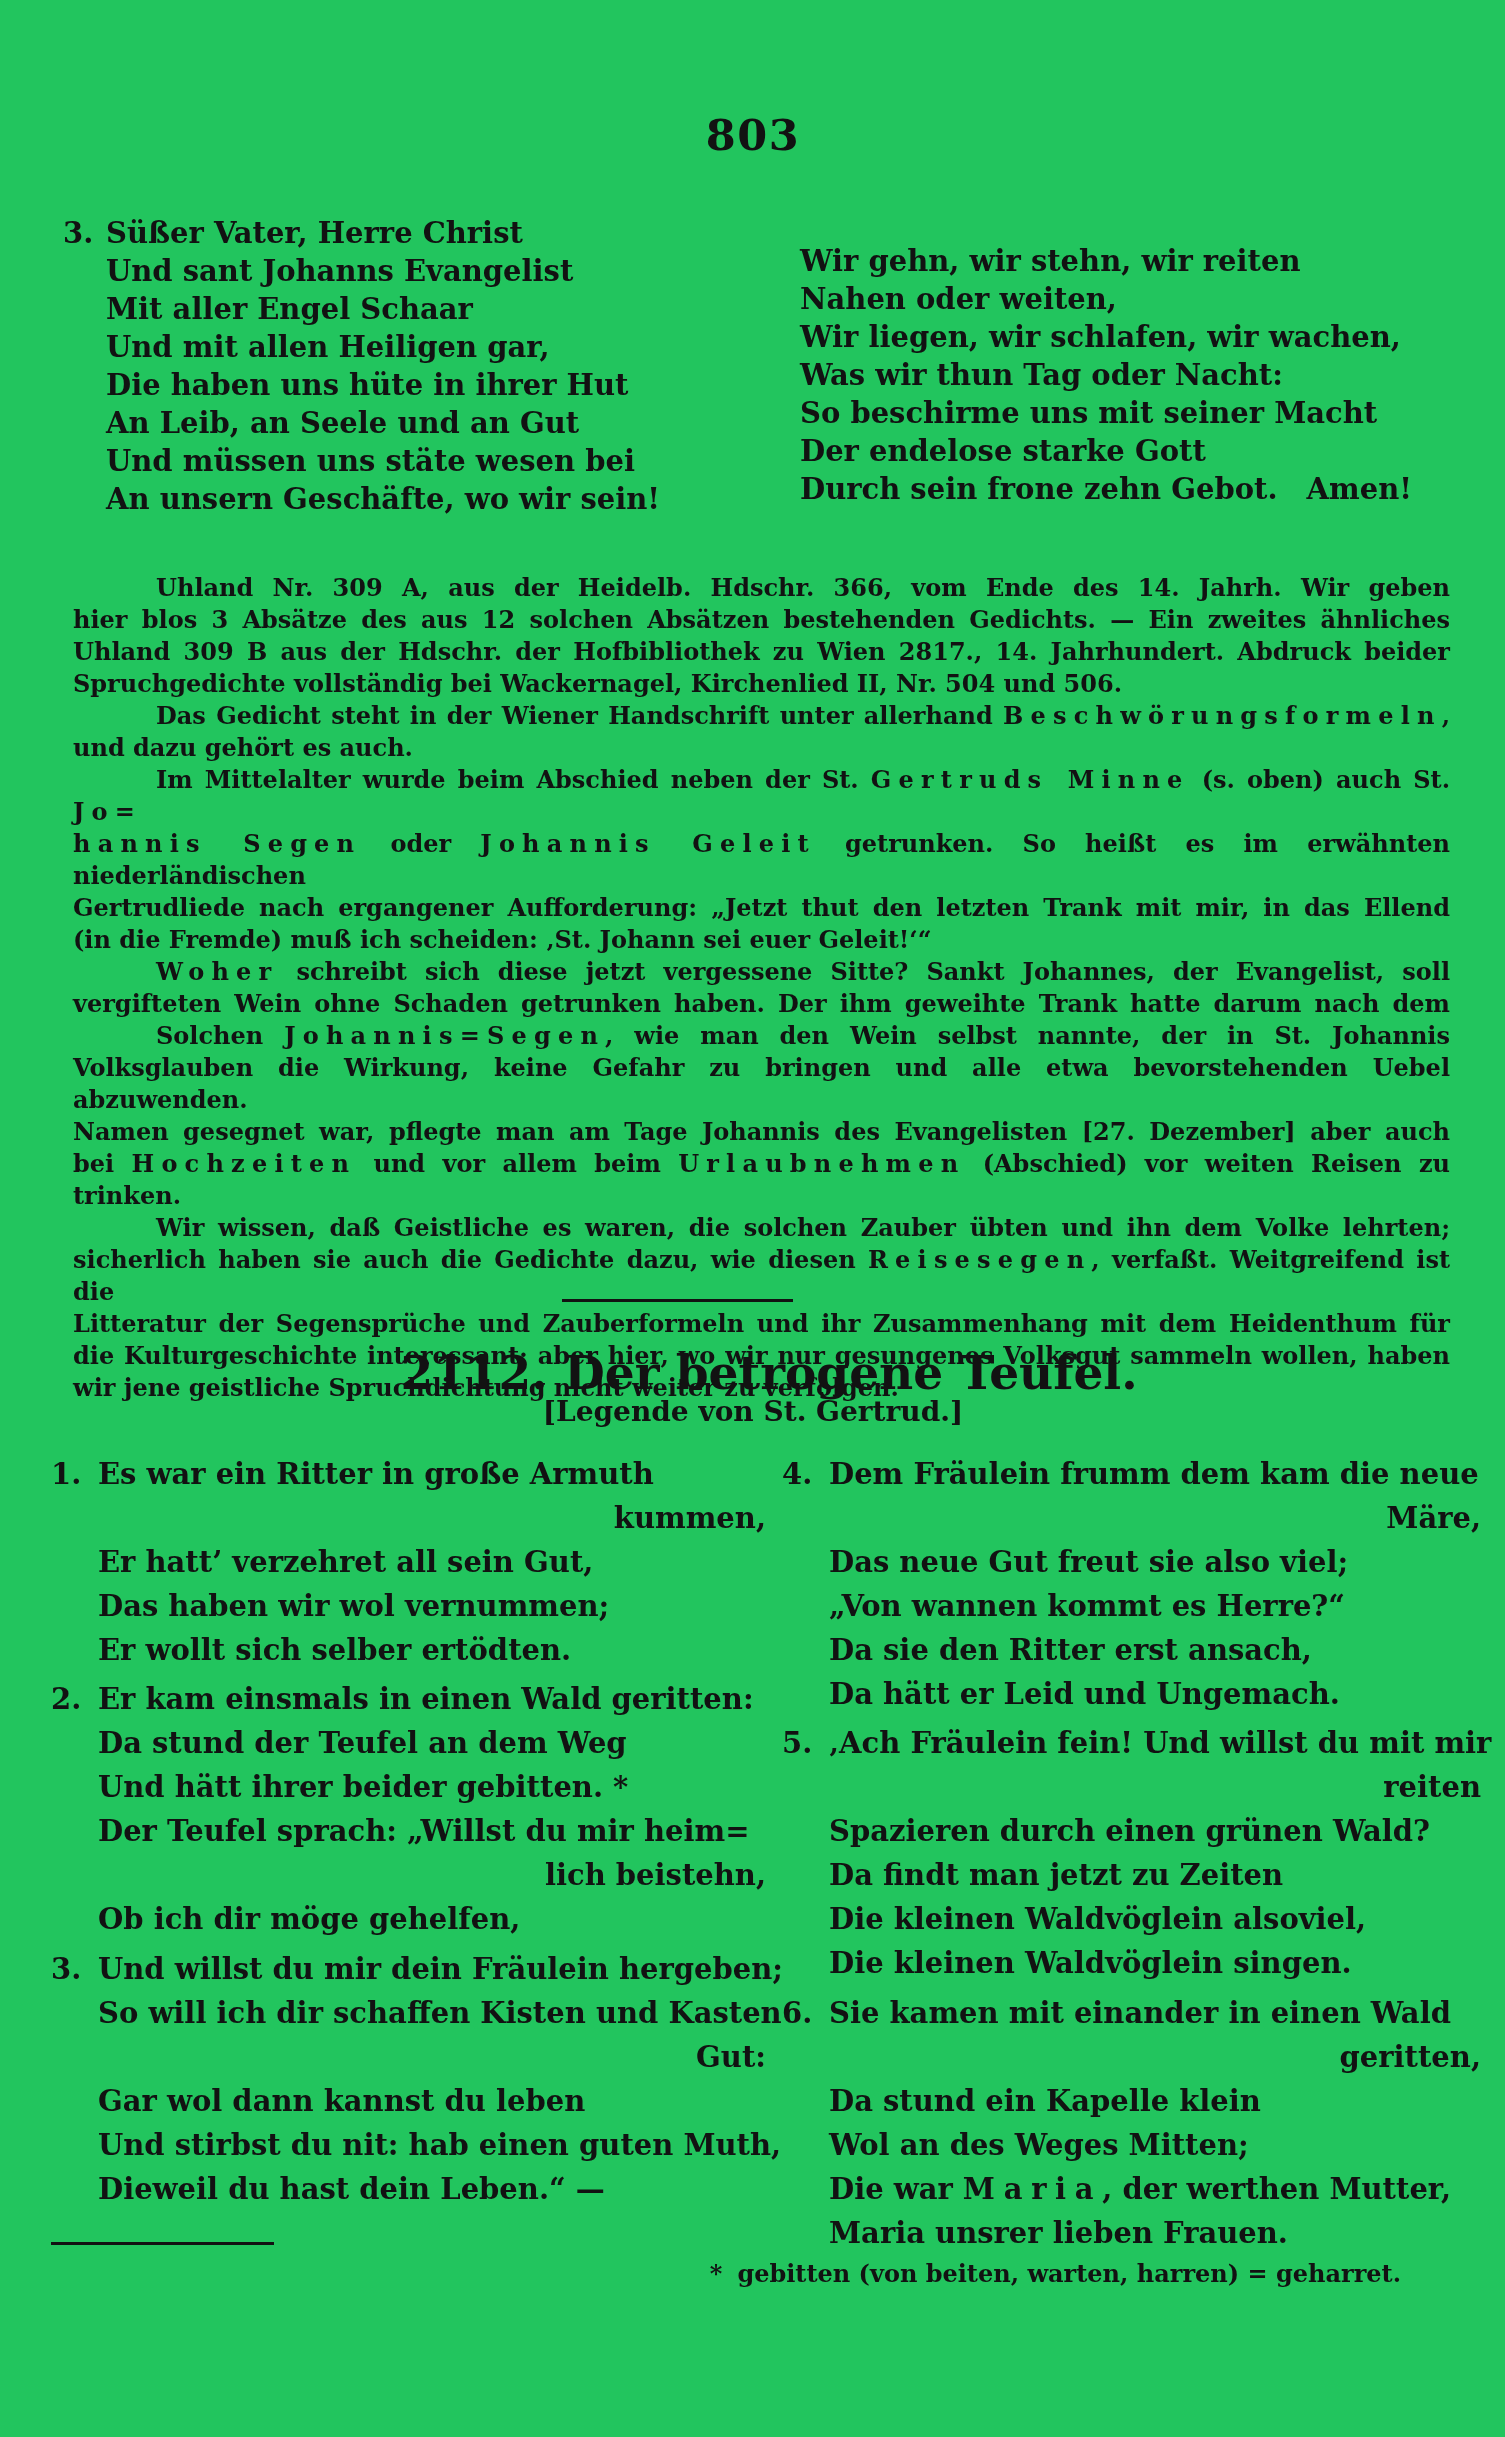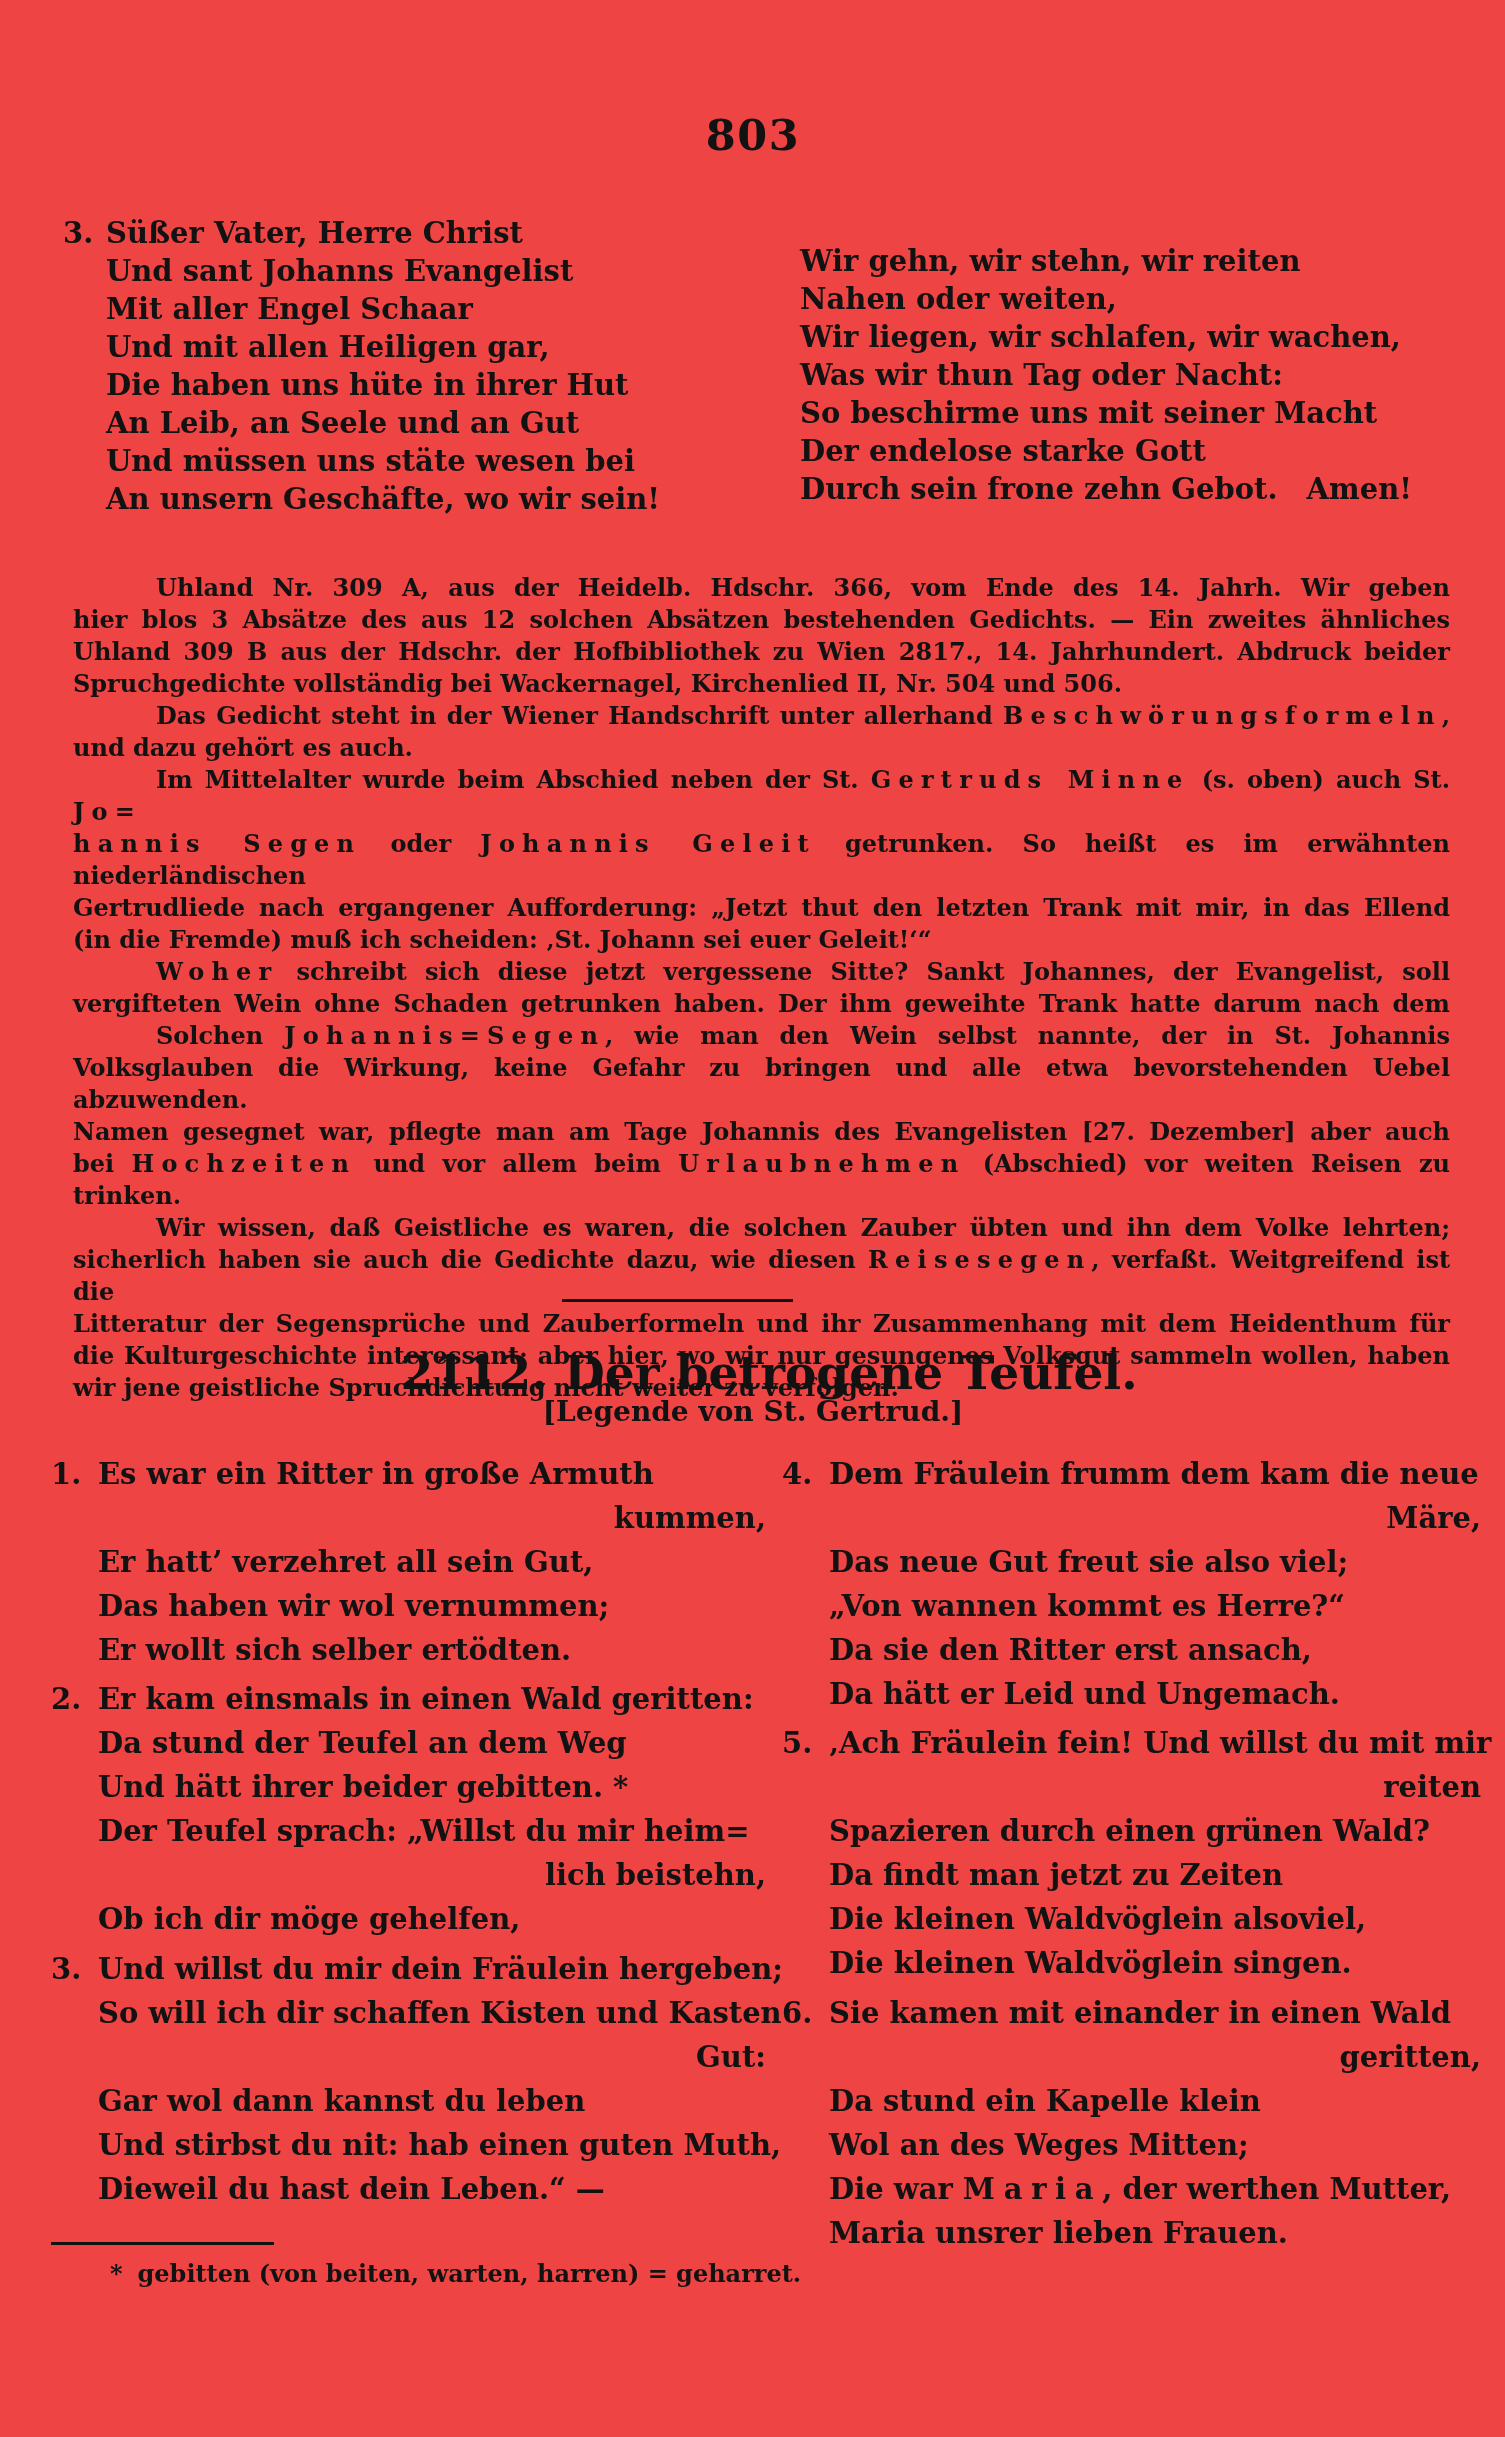--- a/index.html
+++ b/index.html
@@ -1,17 +1,17 @@
 <!DOCTYPE html>
 <html style="font-size:8.6px"><head>
 <meta charset="utf-8">
 <style>
   html,body{margin:0;padding:0;background:#ffffff;}
   .page{
-    position:relative; width:1506px; height:2438px; background:#ef4444;
+    position:relative; width:1506px; height:2438px; background:#22c55e;
     font-family:"DejaVu Serif", serif; color:#121212; font-weight:bold;
     overflow:hidden;
   }
   .pageno{
     position:absolute; top:110px; left:0; width:100%;
     text-align:center; font-size:43px; letter-spacing:1.6px;
   }
   
   .poem{ font-size:29px; line-height:38px; white-space:nowrap; }
   .poem-left{ position:absolute; left:63px;  top:214px; width:721px; }
@@ -48,21 +48,21 @@
   .stanzas .num{ display:inline-block; width:47px; }
   .stanzas .line.cont{ padding-left:47px; }
   .stanzas .line.right, .poem .line.right{ text-align:right; padding-left:0; }
   
   .footnote-rule{
     position:absolute; left:51px; top:2242px; width:223px; height:0;
     border-top:3.2px solid #121212;
   }
   .footnote{
     position:absolute; left:110px; top:2258px; width:1291px;
-    font-size:24px; line-height:31px;
+    font-size:24px; line-height:31px;text-align:right;
   }
   .fn-marker{ padding-right:15px; }
 </style>
 </head>
 <body>
 
 <div class="page">
 
   <div class="pageno">803</div>
 

